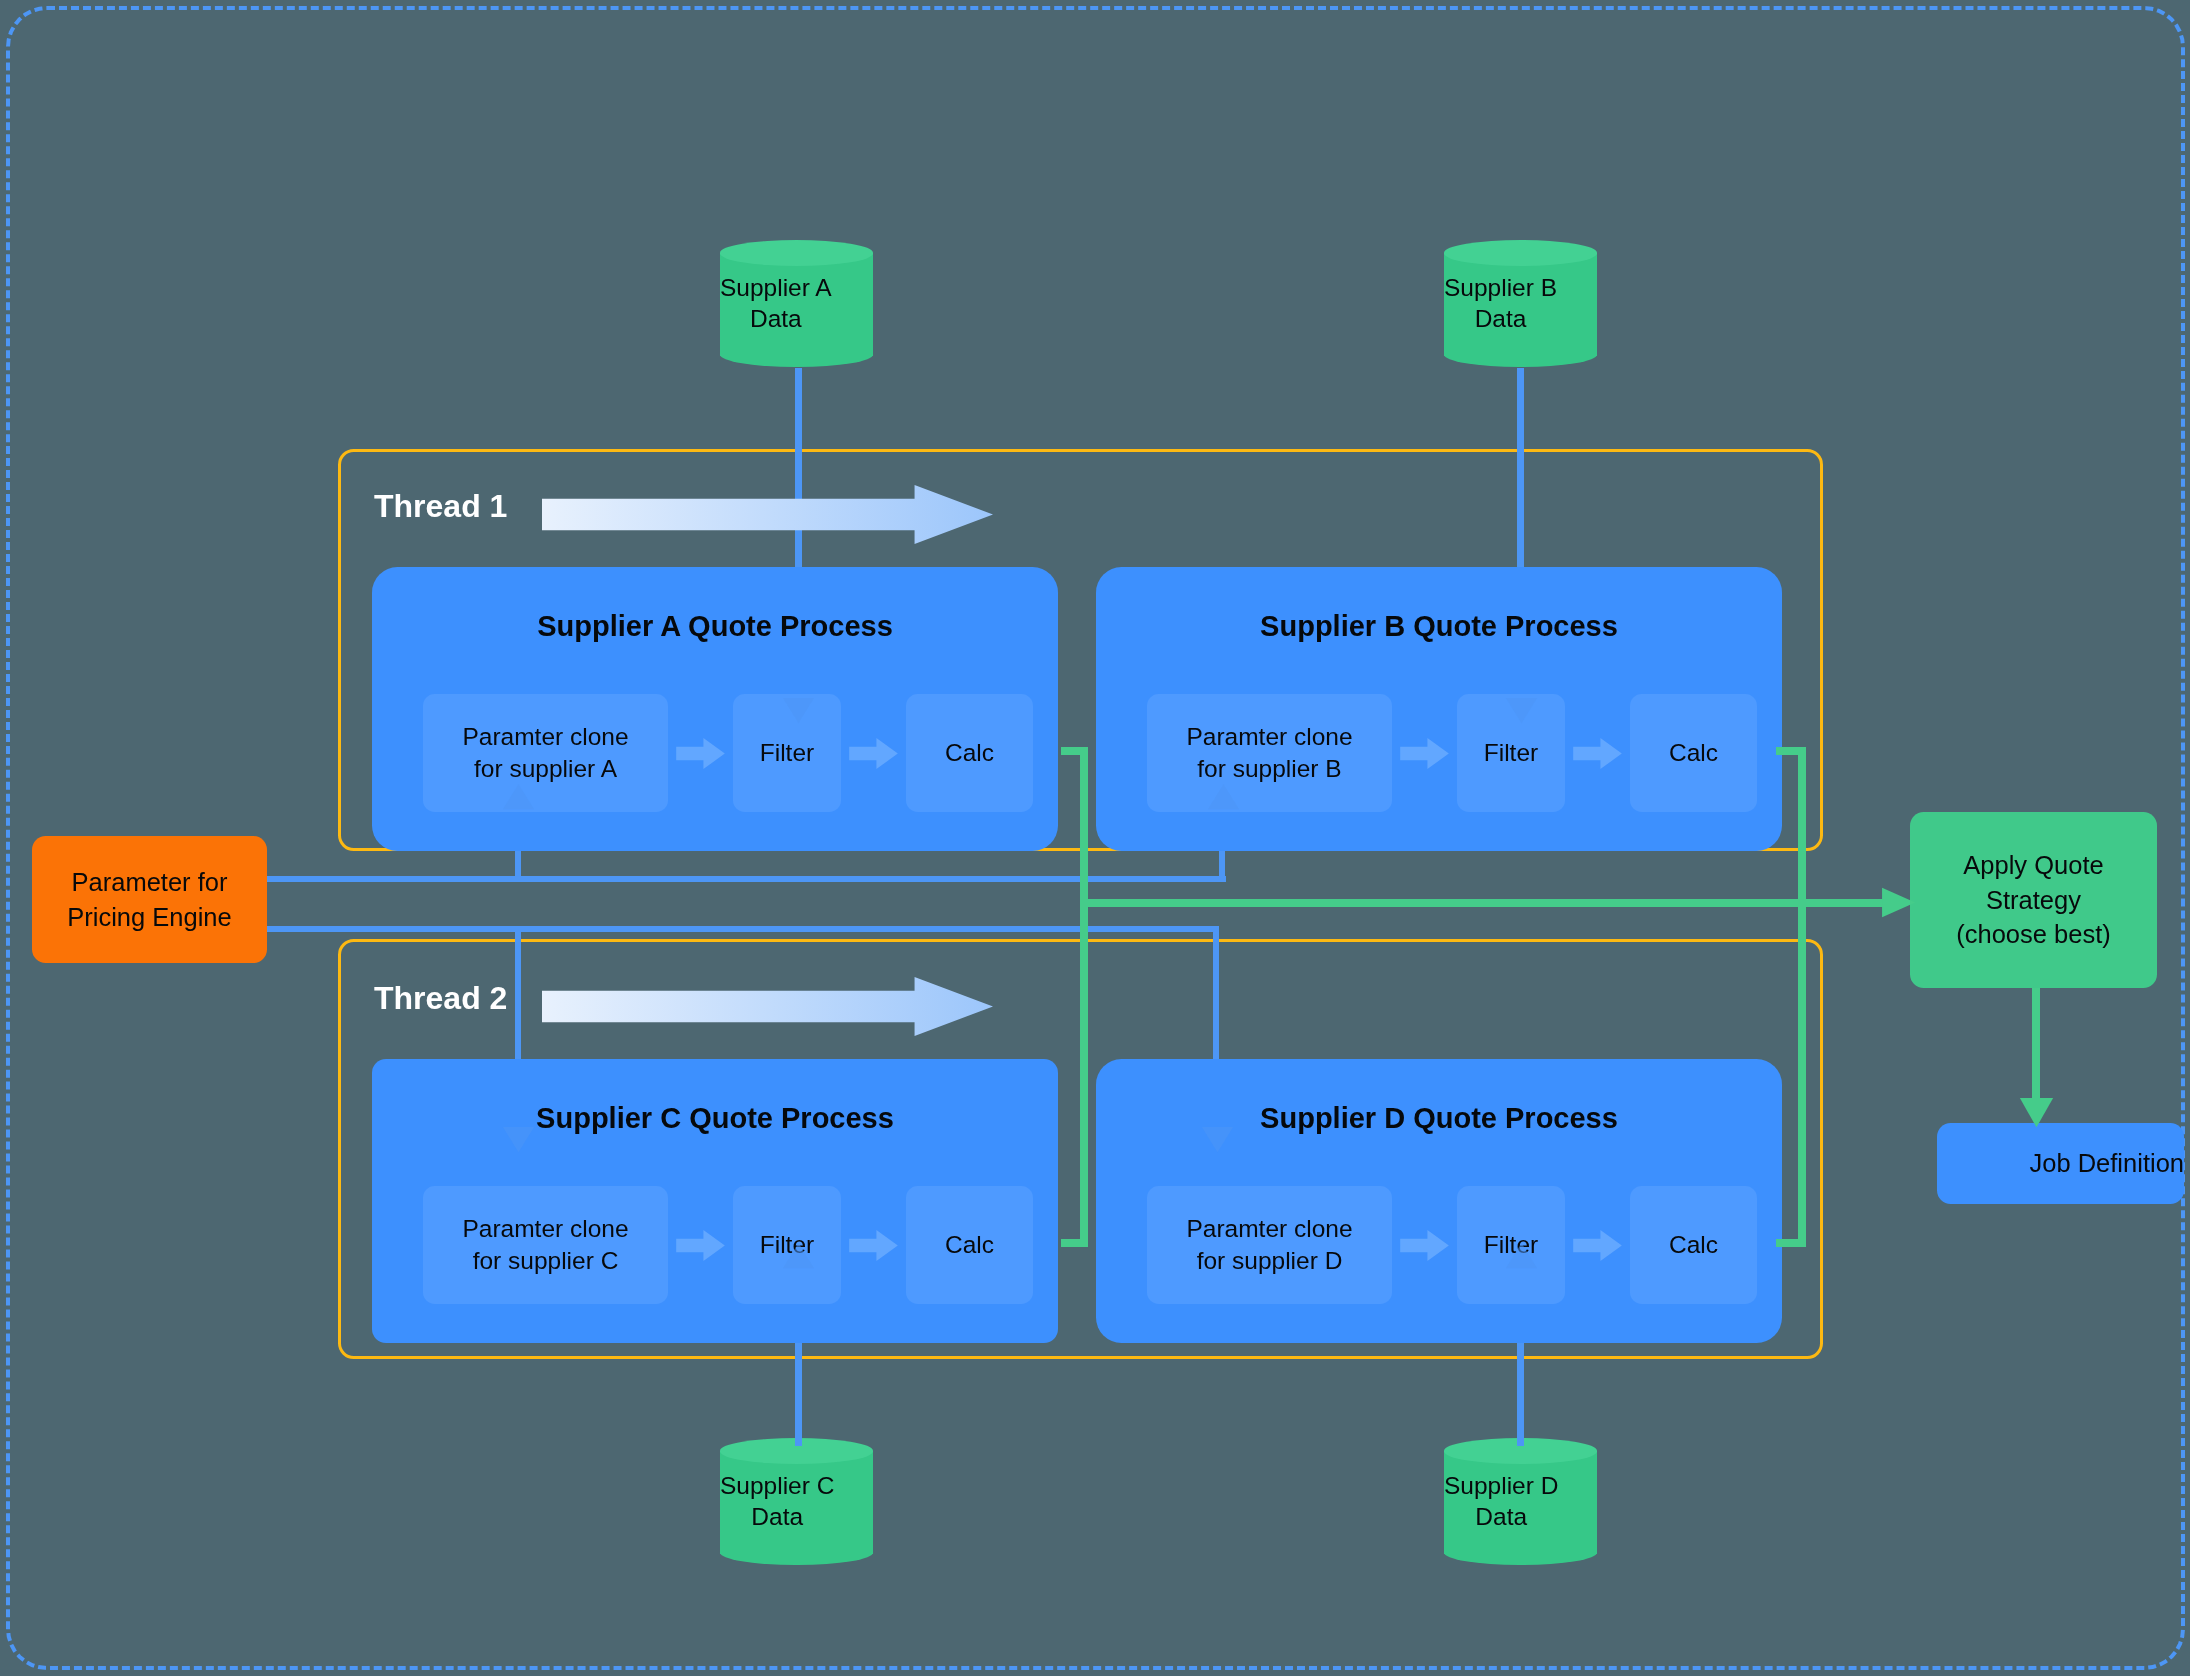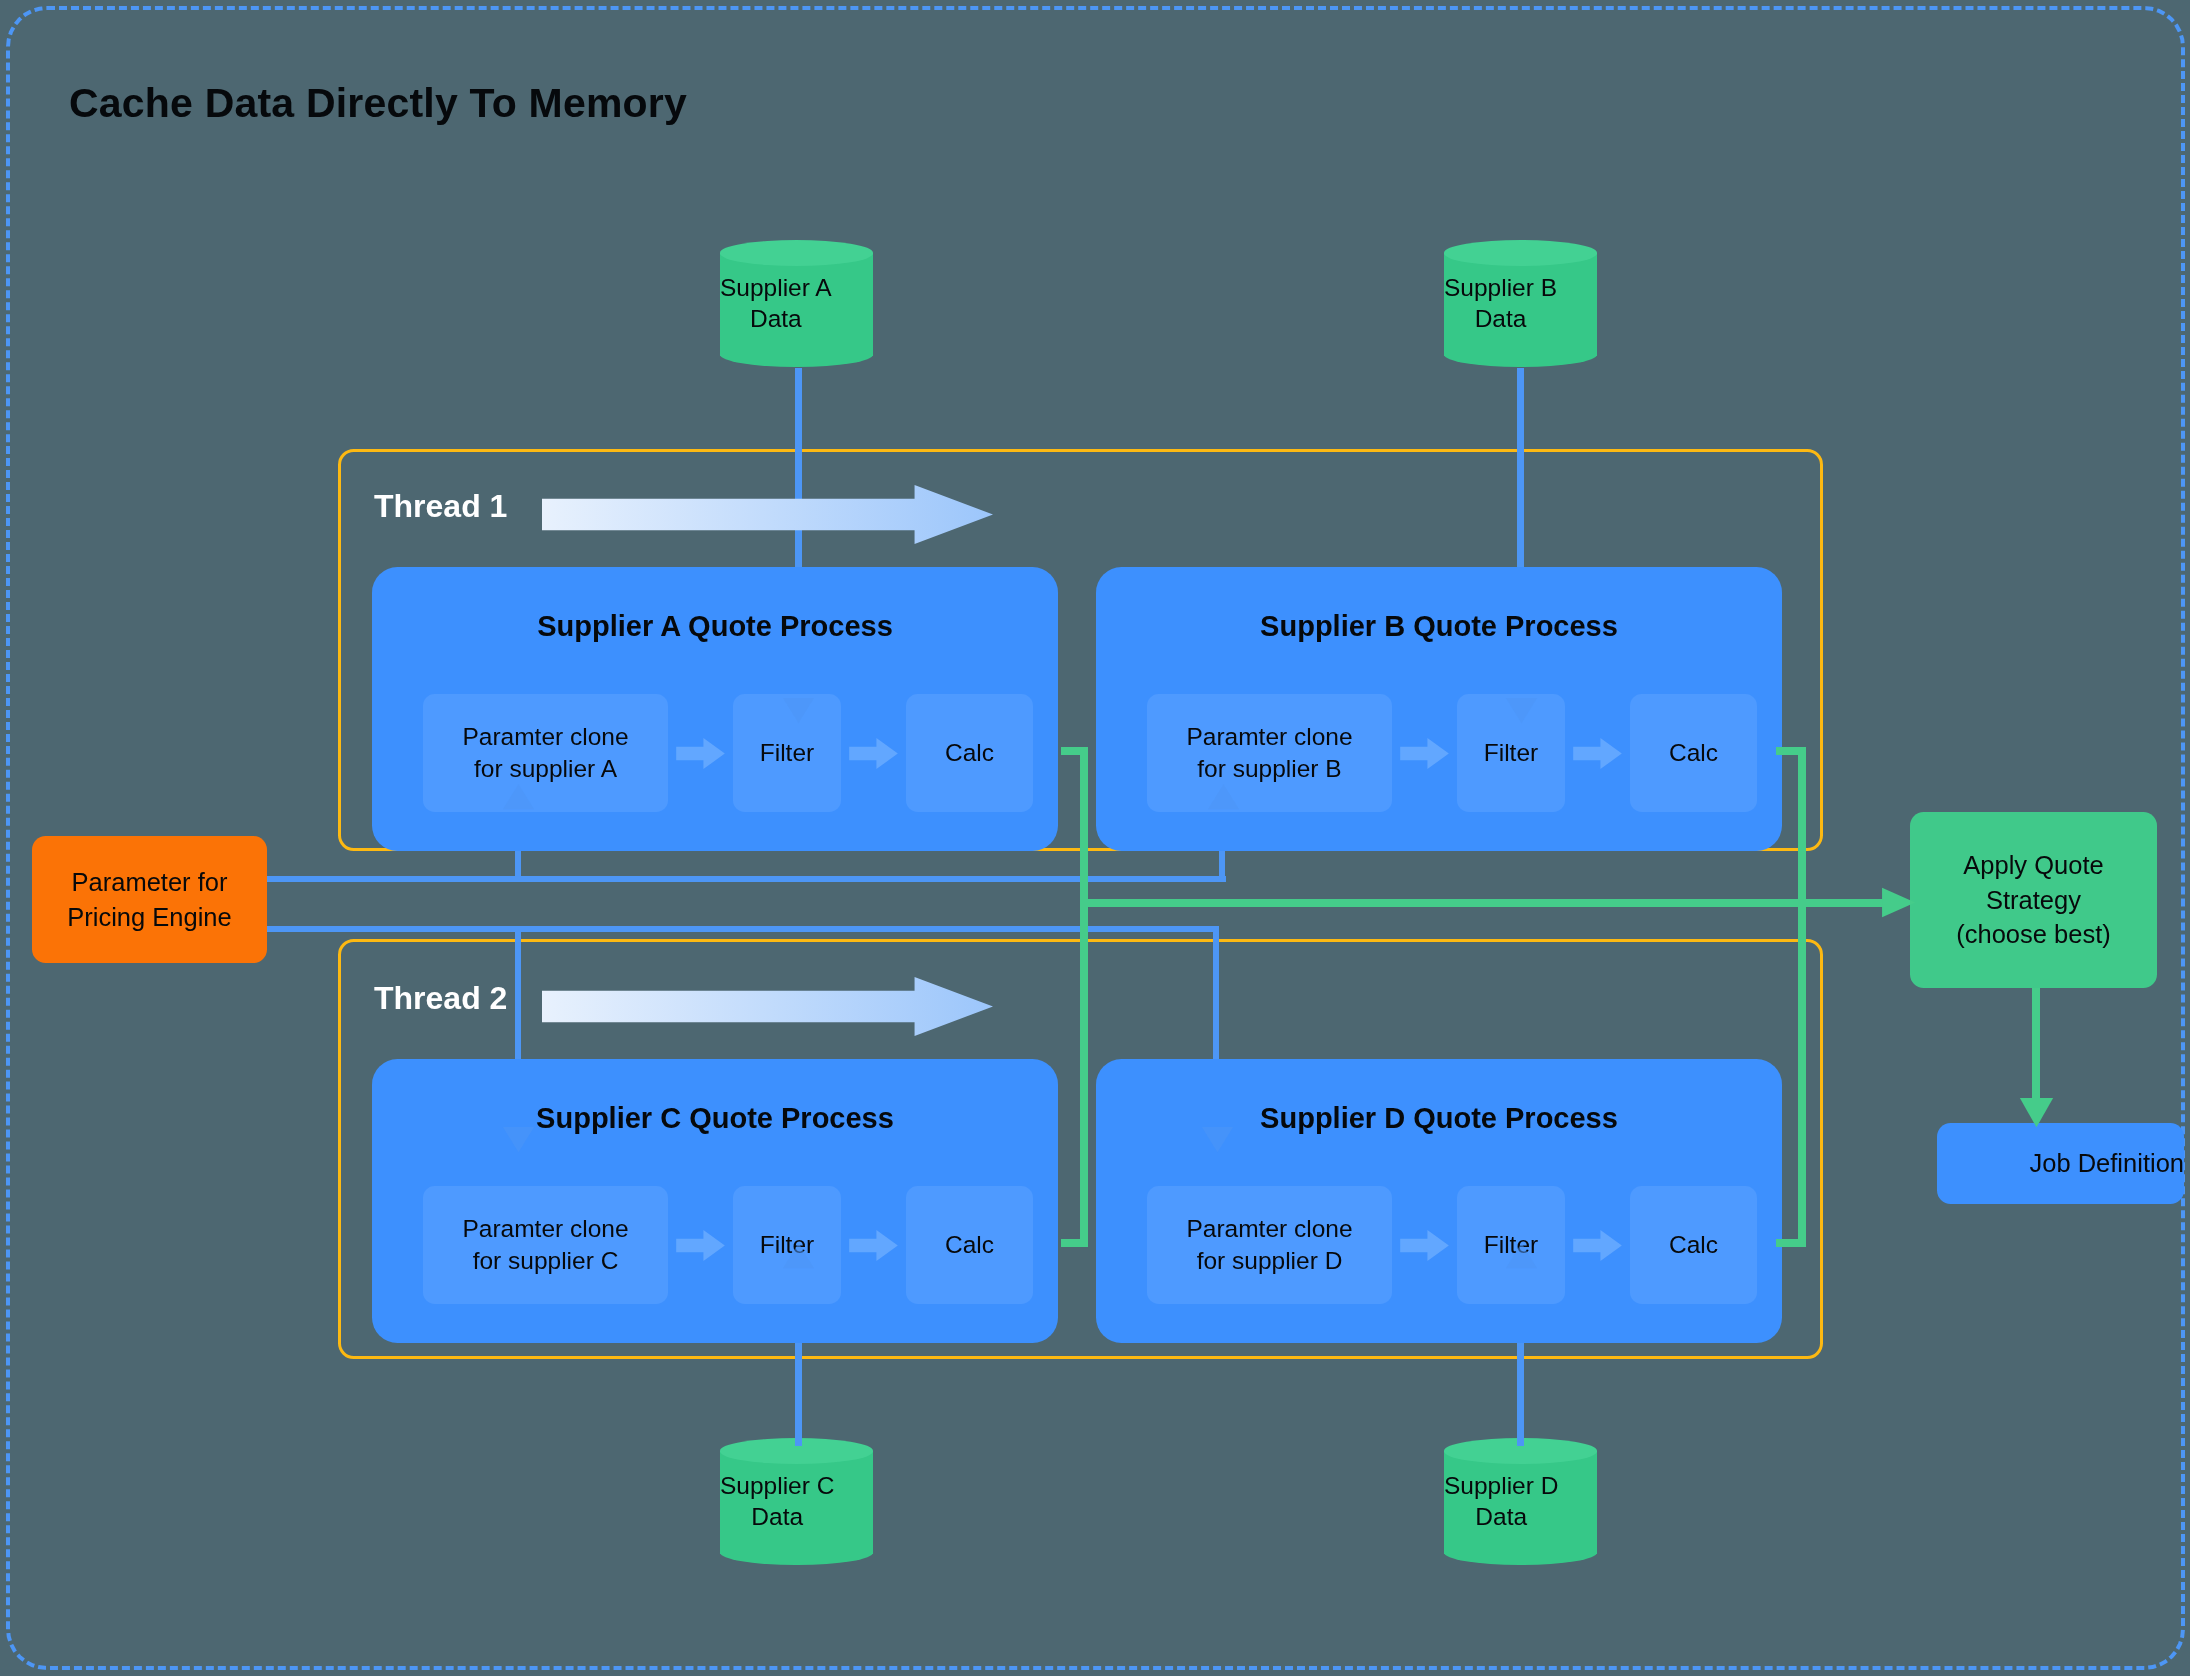--- a/index.html
+++ b/index.html
@@ -107,21 +107,20 @@
   .z5{z-index:5;}
   .z7{z-index:7;}
 </style>
 </head>
 <body>
 
 <div id="canvas">
 
   <div id="canvas-border"></div>
 
-  <div id="title">Cache Data Directly To Memory</div>
 
   <div class="ln blueline" style="left:795px;top:368px;width:6.9px;height:368px;"></div>
 
   <svg class="ln z5" style="left:779px;top:698px;width:39px;height:39px;" viewBox="0 0 40 40">
     <polygon points="4,0 36,0 20,26" fill="#4D96F5" opacity="0.55"></polygon>
   </svg>
 
   <div class="ln blueline" style="left:1517px;top:368px;width:6.9px;height:368px;"></div>
   <svg class="ln z5" style="left:1502px;top:698px;width:39px;height:39px;" viewBox="0 0 40 40">
     <polygon points="4,0 36,0 20,26" fill="#4D96F5" opacity="0.55"></polygon>
@@ -274,21 +273,21 @@
       <span>Filter</span>
     </div>
     <svg class="subarrow" style="left:477px;top:169px;width:49px;height:35px;" viewBox="0 0 50 36">
       <path d="M0,11 L28,11 L28,2 L50,18 L28,34 L28,25 L0,25 Z" fill="#6BADFF" opacity="0.8"></path>
     </svg>
     <div class="sub" style="left:534px;top:127px;width:127px;height:118px;">
       <span>Calc</span>
     </div>
   </div>
 
-  <div class="proc" style="left:372px;top:1059px;width:686px;height:284px;">
+  <div class="proc" style="left:372px;top:1059px;width:686px;height:284px;border-radius:14px;">
     <div class="proc-title">Supplier C Quote Process</div>
     <div class="sub" style="left:51px;top:127px;width:245px;height:118px;">
       <span><span>Paramter clone</span><br><span>for supplier C</span></span>
     </div>
     <svg class="subarrow" style="left:304px;top:169px;width:49px;height:35px;" viewBox="0 0 50 36">
       <path d="M0,11 L28,11 L28,2 L50,18 L28,34 L28,25 L0,25 Z" fill="#6BADFF" opacity="0.8"></path>
     </svg>
     <div class="sub" style="left:361px;top:127px;width:108px;height:118px;">
       <span>Filter</span>
     </div>

